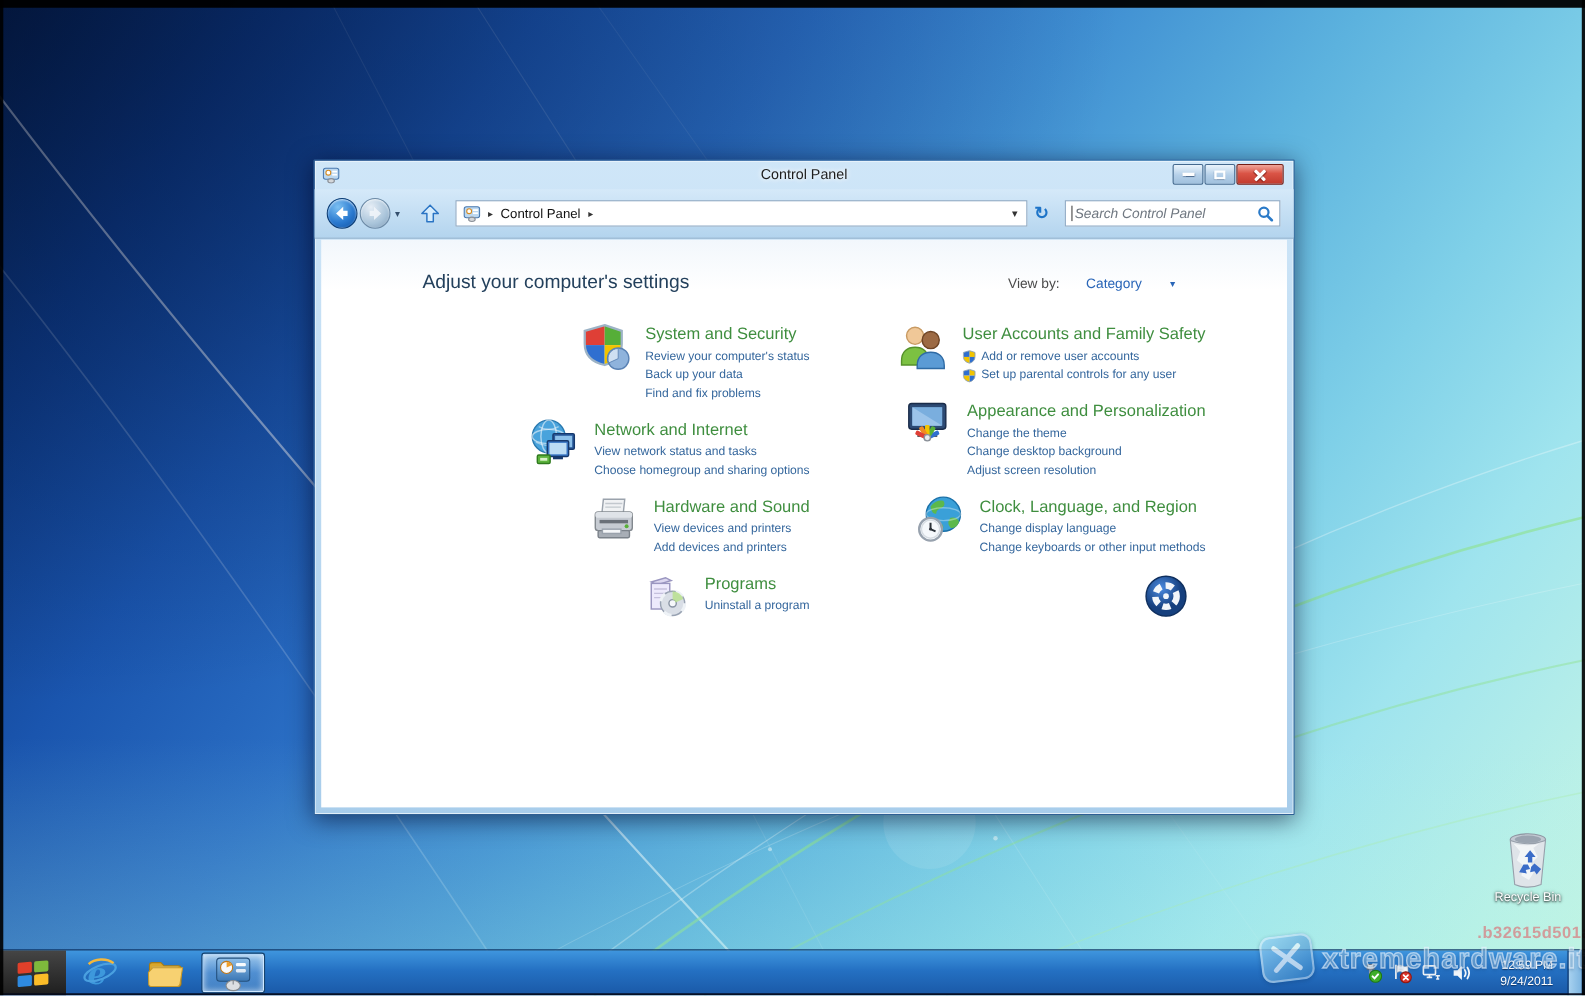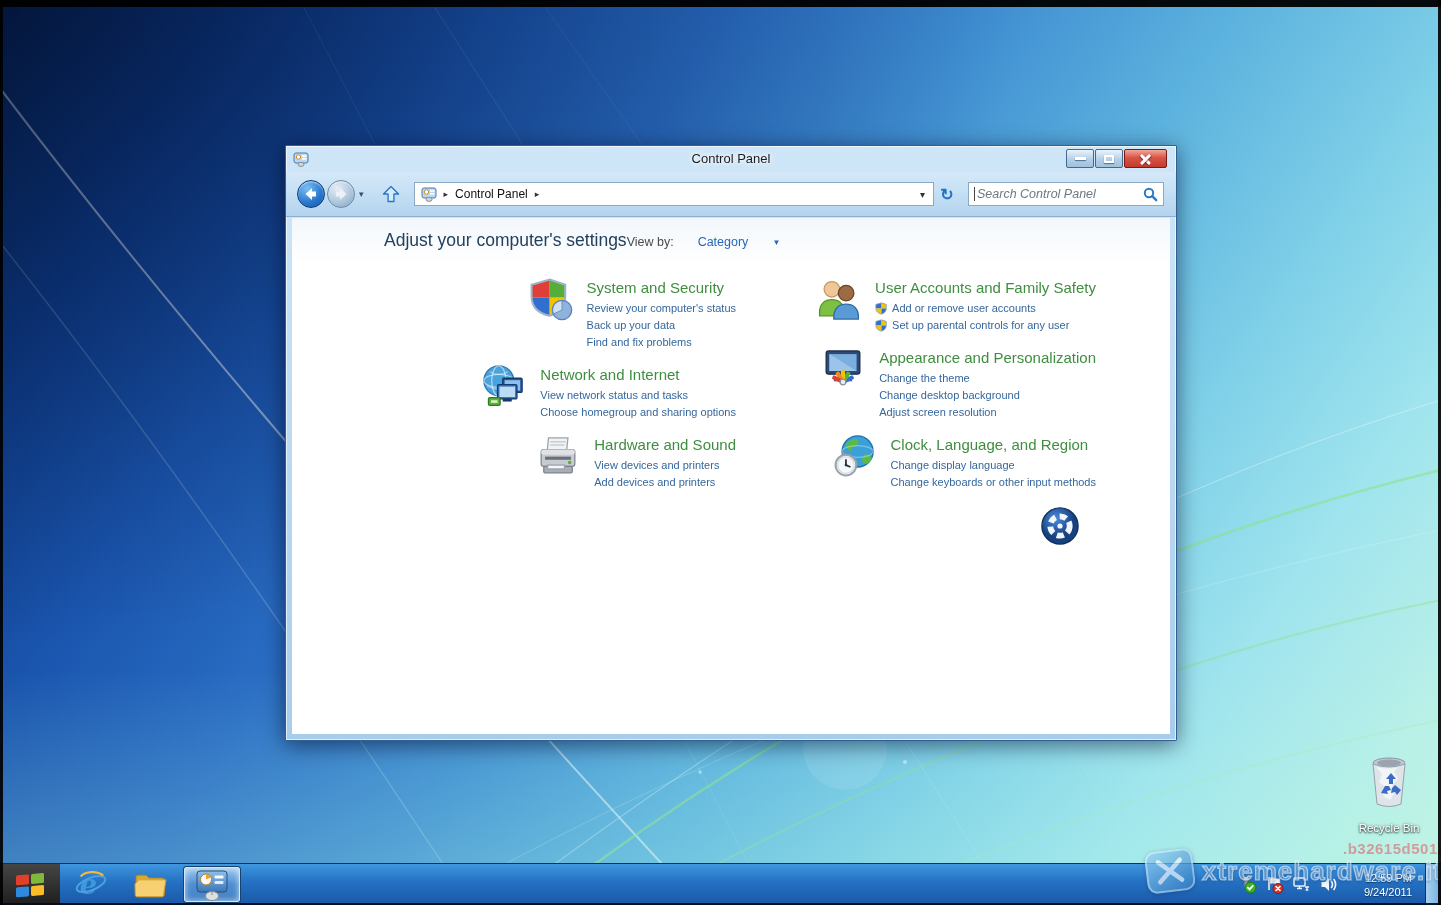--- a/index.html
+++ b/index.html
@@ -9,21 +9,21 @@
   .wallpaper-fx { position:absolute; inset:0; }
   .vignette { position:absolute; inset:0;
     background:radial-gradient(ellipse at 0% 0%, rgba(0,10,40,.5), transparent 50%),
                linear-gradient(0deg, rgba(170,245,225,.28), transparent 26%); }
   .edge-frame { position:absolute; inset:0; pointer-events:none; z-index:60;
     box-shadow: inset 0 7px 0 rgba(0,0,0,.95), inset 3px 0 0 rgba(0,0,0,.9),
                 inset -3px 0 0 rgba(0,0,0,.9), inset 0 -2px 0 rgba(4,10,26,.92); }
 
   
   .recycle { position:absolute; left:1350px; top:755px; width:78px; text-align:center; z-index:5; cursor:pointer; }
-  .recycle .label { display:block; margin-top:13px; font-size:11.5px; color:#fff; text-shadow:0 1px 2px rgba(0,0,0,.85),0 0 3px rgba(0,0,0,.5); }
+  .recycle .label { display:block; margin-top:1px; font-size:11.5px; color:#fff; text-shadow:0 1px 2px rgba(0,0,0,.85),0 0 3px rgba(0,0,0,.5); }
   .build-watermark { position:absolute; left:1343px; top:840px; width:156px; overflow:hidden; white-space:nowrap;
     font-size:15px; font-weight:bold; color:rgba(225,85,95,.55); z-index:6; letter-spacing:.5px; }
   .brand-watermark { position:absolute; left:1146px; top:850px; display:flex; align-items:center; gap:8px; z-index:45; pointer-events:none; }
   .bw-logo { width:48px; height:42px; border-radius:10px; transform:rotate(-7deg); opacity:.75;
     background:linear-gradient(145deg,#9ad6f6,#2f7cc2); box-shadow:inset 0 0 0 2px rgba(255,255,255,.55),0 1px 4px rgba(10,40,80,.4);
     display:flex; align-items:center; justify-content:center; }
   .bw-text { font-size:26px; font-weight:bold; letter-spacing:1px; color:rgba(195,228,250,.34);
     -webkit-text-stroke:1.2px rgba(238,247,255,.6); text-shadow:0 2px 3px rgba(20,60,110,.35); }
 
   
@@ -63,21 +63,21 @@
     color:#1e74c8; font-size:16px; font-weight:bold; cursor:pointer; }
   .searchbox { width:196px; height:24px; background:#fff; border:1px solid #8ca8c4; margin-left:8px;
     display:flex; align-items:center; padding:0 5px 0 5px; }
   .searchbox .cursor { width:1px; height:14px; background:#444; margin-right:2px; }
   .searchbox input { border:0; outline:0; flex:1; min-width:0; background:transparent;
     font-family:"Liberation Sans", sans-serif; font-style:italic; font-size:12.5px; color:#555; }
   .searchbox input::placeholder { color:#6f7780; opacity:1; }
 
   .content { position:absolute; left:6px; right:6px; top:72px; bottom:6px; background:#fff;
     background:linear-gradient(#f2f7fc, #ffffff 46px); }
-  .content-header { display:flex; justify-content:flex-start; align-items:baseline; padding:12px 100px 0 92px; }
+  .content-header { display:flex; justify-content:space-between; align-items:baseline; padding:28px 100px 0 92px; }
   .content-header h1 { font-size:17.5px; font-weight:normal; color:#23405c; }
   .viewby { font-size:12.5px; color:#4a4a4a; display:flex; align-items:center; gap:24px; }
   .viewby .value { color:#2a66b8; cursor:pointer; }
   .viewby .caret { font-size:8px; color:#2a66b8; cursor:pointer; }
   .columns { display:flex; padding-left:92px; margin-top:26px; }
   .col { width:352px; }
   .col.right { width:360px; }
   .category { display:flex; margin-bottom:13px;justify-content:flex-end; }
   .cat-icon { width:44px; height:44px; margin-right:14px; flex:none; cursor:pointer; }
   .cat-text { padding-top:1px; }
@@ -305,20 +305,41 @@
               <a class="cat-title">Hardware and Sound</a>
               <a class="cat-link">
                   <span>View devices and printers</span>
                 </a>
               <a class="cat-link">
                   <span>Add devices and printers</span>
                 </a>
             </div>
           </div>
 
+          <div class="category">
+            <span class="cat-icon">
+              <svg width="44" height="44" viewBox="0 0 34 34">
+                <path d="M7 7 L17 4 L21 6 L11 9 Z" fill="#dcd8f0" stroke="#9a96c0"></path>
+                <rect x="7" y="8" width="13" height="18" fill="#edeafc" stroke="#9a96c0"></rect>
+                <line x1="9" y1="12" x2="18" y2="12" stroke="#c4c0dc"></line>
+                <line x1="9" y1="15" x2="18" y2="15" stroke="#c4c0dc"></line>
+                <line x1="9" y1="18" x2="16" y2="18" stroke="#c4c0dc"></line>
+                <circle cx="22" cy="22" r="8.5" fill="#d9dee6" stroke="#98a2b2"></circle>
+                <circle cx="22" cy="22" r="8.5" fill="none" stroke="#eef2f6" stroke-width="2" stroke-dasharray="6 8"></circle>
+                <circle cx="22" cy="22" r="2.6" fill="#f6f8fa" stroke="#8a94a4"></circle>
+                <path d="M22 13.5 A8.5 8.5 0 0 1 29.5 19 L24 21.5 A2.6 2.6 0 0 0 22 19.4 Z" fill="#b9e08e" opacity=".85"></path>
+              </svg>
+            </span>
+            <div class="cat-text">
+              <a class="cat-title">Programs</a>
+              <a class="cat-link">
+                  <span>Uninstall a program</span>
+                </a>
+            </div>
+          </div>
         </div>
 
         <div class="col right">
 
           <div class="category">
             <span class="cat-icon">
               <svg width="44" height="44" viewBox="0 0 34 34">
                 <circle cx="11.5" cy="9.5" r="6" fill="#f0c898" stroke="#c89a62"></circle>
                 <path d="M2 27 c0-6.5 4.2-9.5 9.5-9.5 s9.5 3 9.5 9.5 v3 H2 Z" fill="#7cc142" stroke="#55912a"></path>
                 <circle cx="22.5" cy="12.5" r="6" fill="#9c6a44" stroke="#6e4526"></circle>

